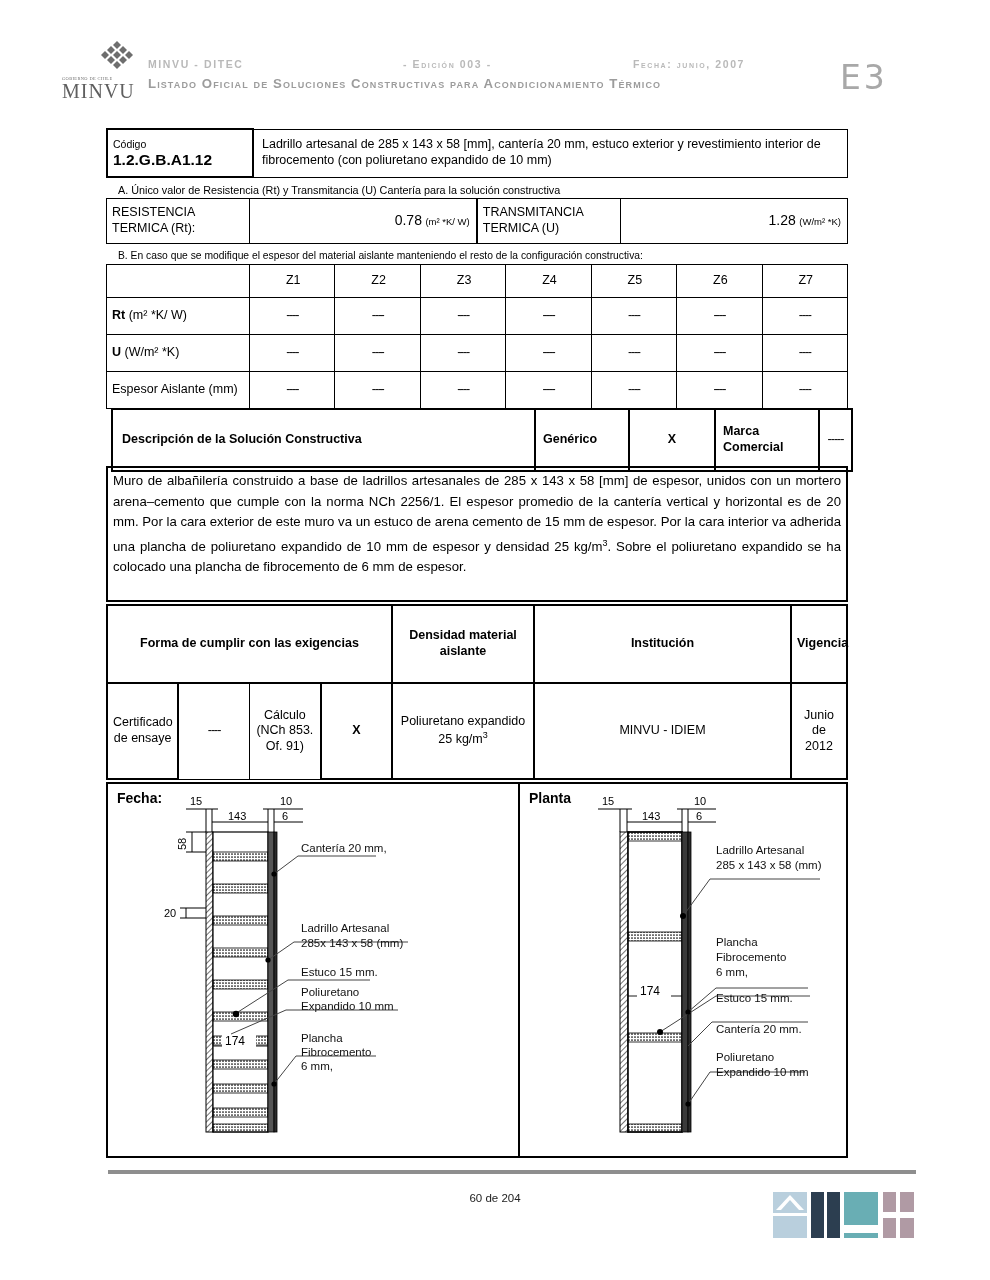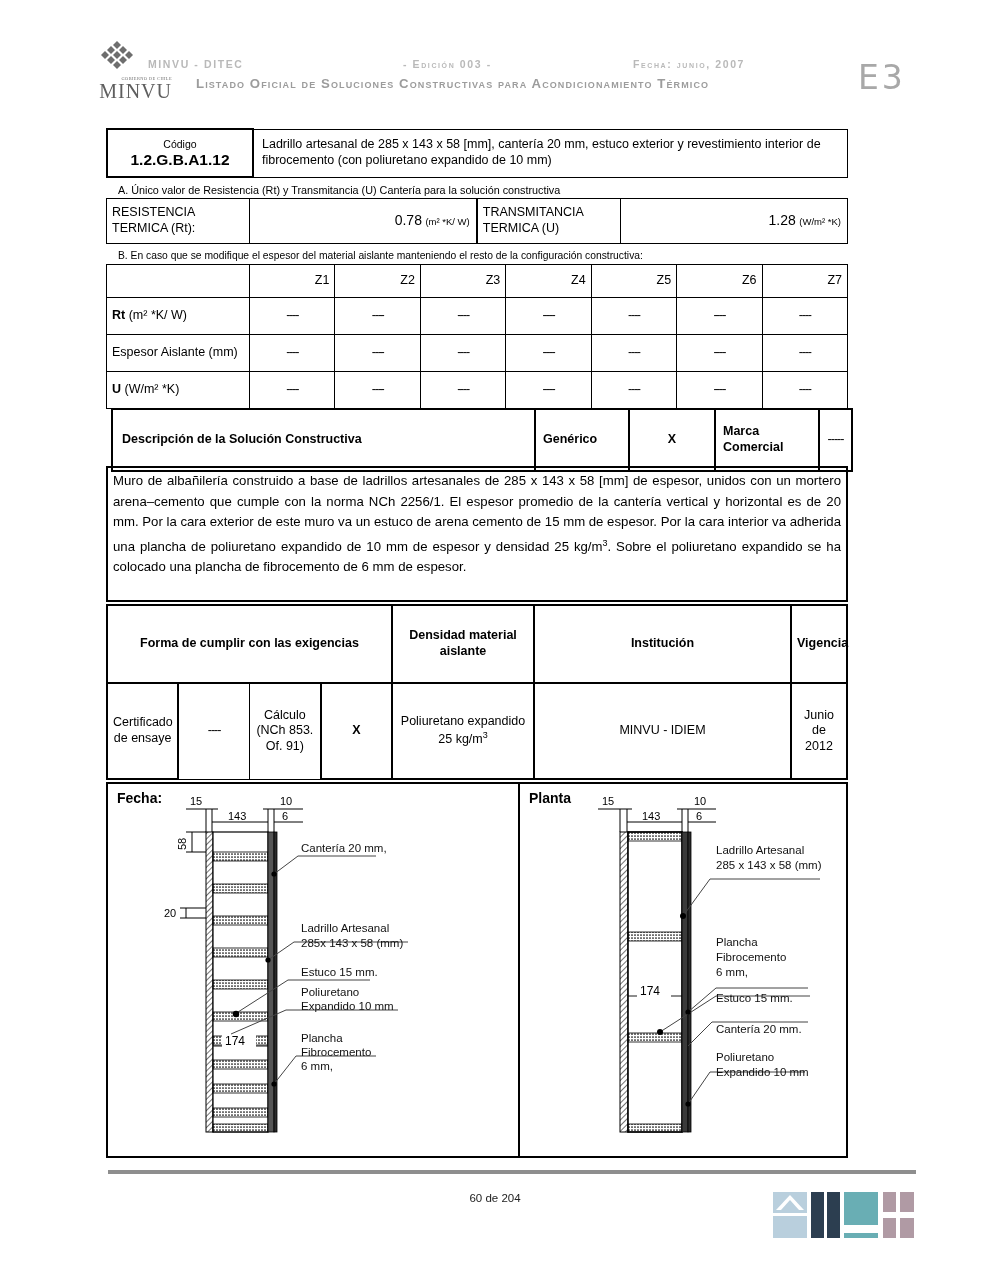--- a/index.html
+++ b/index.html
@@ -20,21 +20,21 @@
   .header {
     position: absolute;
     left: 0; top: 0;
     width: 990px;
     height: 115px;
   }
   .logo-block {
     position: absolute;
     left: 62px; top: 40px;
     width: 110px;
-    text-align: right;
+    text-align: left;
   }
   .logo-mark {
     width: 54px; height: 34px;
     margin: 0 auto;
     position: relative;
   }
   .logo-mark svg { display:block; }
   .logo-gob {
     font-size: 4.4px;
     letter-spacing: .4px;
@@ -69,26 +69,25 @@
   .hdr-line2 {
     position: absolute;
     top: 76px;
     left: 148px;
     font-size: 13.2px;
     letter-spacing: 1.1px;
     color: #9c9c9c;
     font-variant: small-caps;
     font-weight: bold;
     white-space: nowrap;
-    margin-left: 48px;
   }
   .hdr-code {
     position: absolute;
     top: 58px;
-    left: 858px;
+    left: 840px;
     font-size: 33px;
     letter-spacing: 3px;
     color: #a8a8a8;
     font-weight: normal;
     font-family: "DejaVu Sans", sans-serif;
   }
   table.tb {
     border-collapse: collapse;
     width: 742px;
     table-layout: fixed;
@@ -98,21 +97,21 @@
     padding: 3px 5px;
     vertical-align: middle;
     font-size: 12.5px;
     line-height: 1.25;
   }
   .thick { border: 2.6px solid #000 !important; }
 
   
   .codigo-tbl { position: absolute; left: 106px; top: 128px; }
   .codigo-tbl td { height: 40px; }
-  .cod-lbl { width: 134px; text-align: center; border-right-width: 2.6px !important; margin-left: 40px;}
+  .cod-lbl { width: 134px; border-right-width: 2.6px !important; margin-left: 40px;}
   .cod-lbl .k { font-size: 10.5px; display:block; line-height: 13px;}
   .cod-lbl .v { font-size: 15.5px; font-weight: bold; display:block; line-height: 18px;}
   .cod-desc { font-size: 13px; line-height: 17px; padding-left: 8px !important; }
 
   
   .capA { position: absolute; left: 118px; top: 184px; font-size: 10.8px; }
   .tblA { position: absolute; left: 106px; top: 198px; }
   .tblA td { height: 38px; }
   .a-lbl { width: 132px; font-size: 12px; line-height: 15px; border-radius: 6px; }
   .a-val { text-align: right; padding-right: 6px !important; }
@@ -120,21 +119,21 @@
   .a-val .unit { font-size: 9.5px; }
   .a-sep { border-left-width: 2.6px !important; }
 
   
   .capB { position: absolute; left: 118px; top: 250px; font-size: 10.3px; text-align: right; }
   .tblB { position: absolute; left: 106px; top: 264px; }
   .tblB td { height: 30px; font-size: 11.5px; }
   .tblB tr.head td { height: 26px; }
   .b-rowlbl { width: 132px; text-align: left; }
   .b-cell { text-align: center; letter-spacing: -0.5px; }
-  .b-zone { text-align: right; padding-left: 7px !important; font-size: 12px; margin-top: 8px;}
+  .b-zone { text-align: center; padding-left: 7px !important; font-size: 12px; margin-top: 8px;}
   .dash { color: #000; font-size: 11px; letter-spacing: -1.2px; }
 
   
   .tblD { position: absolute; left: 111px; top: 408px; }
   .tblD td { height: 54px; }
   .d-title { font-size: 14px; font-weight: bold; padding-left: 9px !important; }
   .d-gen { font-size: 13px; font-weight: bold; text-align: left; padding-left: 7px !important;}
   .d-x { font-size: 16px; font-weight: bold; text-align: center; }
   .d-marca { font-size: 13px; font-weight: bold; line-height: 15px; padding-left: 7px !important;}
   .d-dash { text-align: center; font-size: 12px; letter-spacing: -1px;}
@@ -275,31 +274,31 @@
     <td class="b-rowlbl"><b>Rt</b><span> (m² *K/ W)</span></td>
     <td class="b-cell dash">----</td>
     <td class="b-cell dash">----</td>
     <td class="b-cell dash">----</td>
     <td class="b-cell dash">----</td>
     <td class="b-cell dash">----</td>
     <td class="b-cell dash">----</td>
     <td class="b-cell dash">----</td>
   </tr>
   <tr>
+    <td class="b-rowlbl"><b>U</b><span> (W/m² *K)</span></td>
+    <td class="b-cell dash">----</td>
+    <td class="b-cell dash">----</td>
+    <td class="b-cell dash">----</td>
+    <td class="b-cell dash">----</td>
+    <td class="b-cell dash">----</td>
+    <td class="b-cell dash">----</td>
+    <td class="b-cell dash">----</td>
+  </tr>
+  <tr>
     <td class="b-rowlbl">Espesor Aislante (mm)</td>
-    <td class="b-cell dash">----</td>
-    <td class="b-cell dash">----</td>
-    <td class="b-cell dash">----</td>
-    <td class="b-cell dash">----</td>
-    <td class="b-cell dash">----</td>
-    <td class="b-cell dash">----</td>
-    <td class="b-cell dash">----</td>
-  </tr>
-  <tr>
-    <td class="b-rowlbl"><b>U</b><span> (W/m² *K)</span></td>
     <td class="b-cell dash">----</td>
     <td class="b-cell dash">----</td>
     <td class="b-cell dash">----</td>
     <td class="b-cell dash">----</td>
     <td class="b-cell dash">----</td>
     <td class="b-cell dash">----</td>
     <td class="b-cell dash">----</td>
   </tr>
 </tbody>
   </table>

